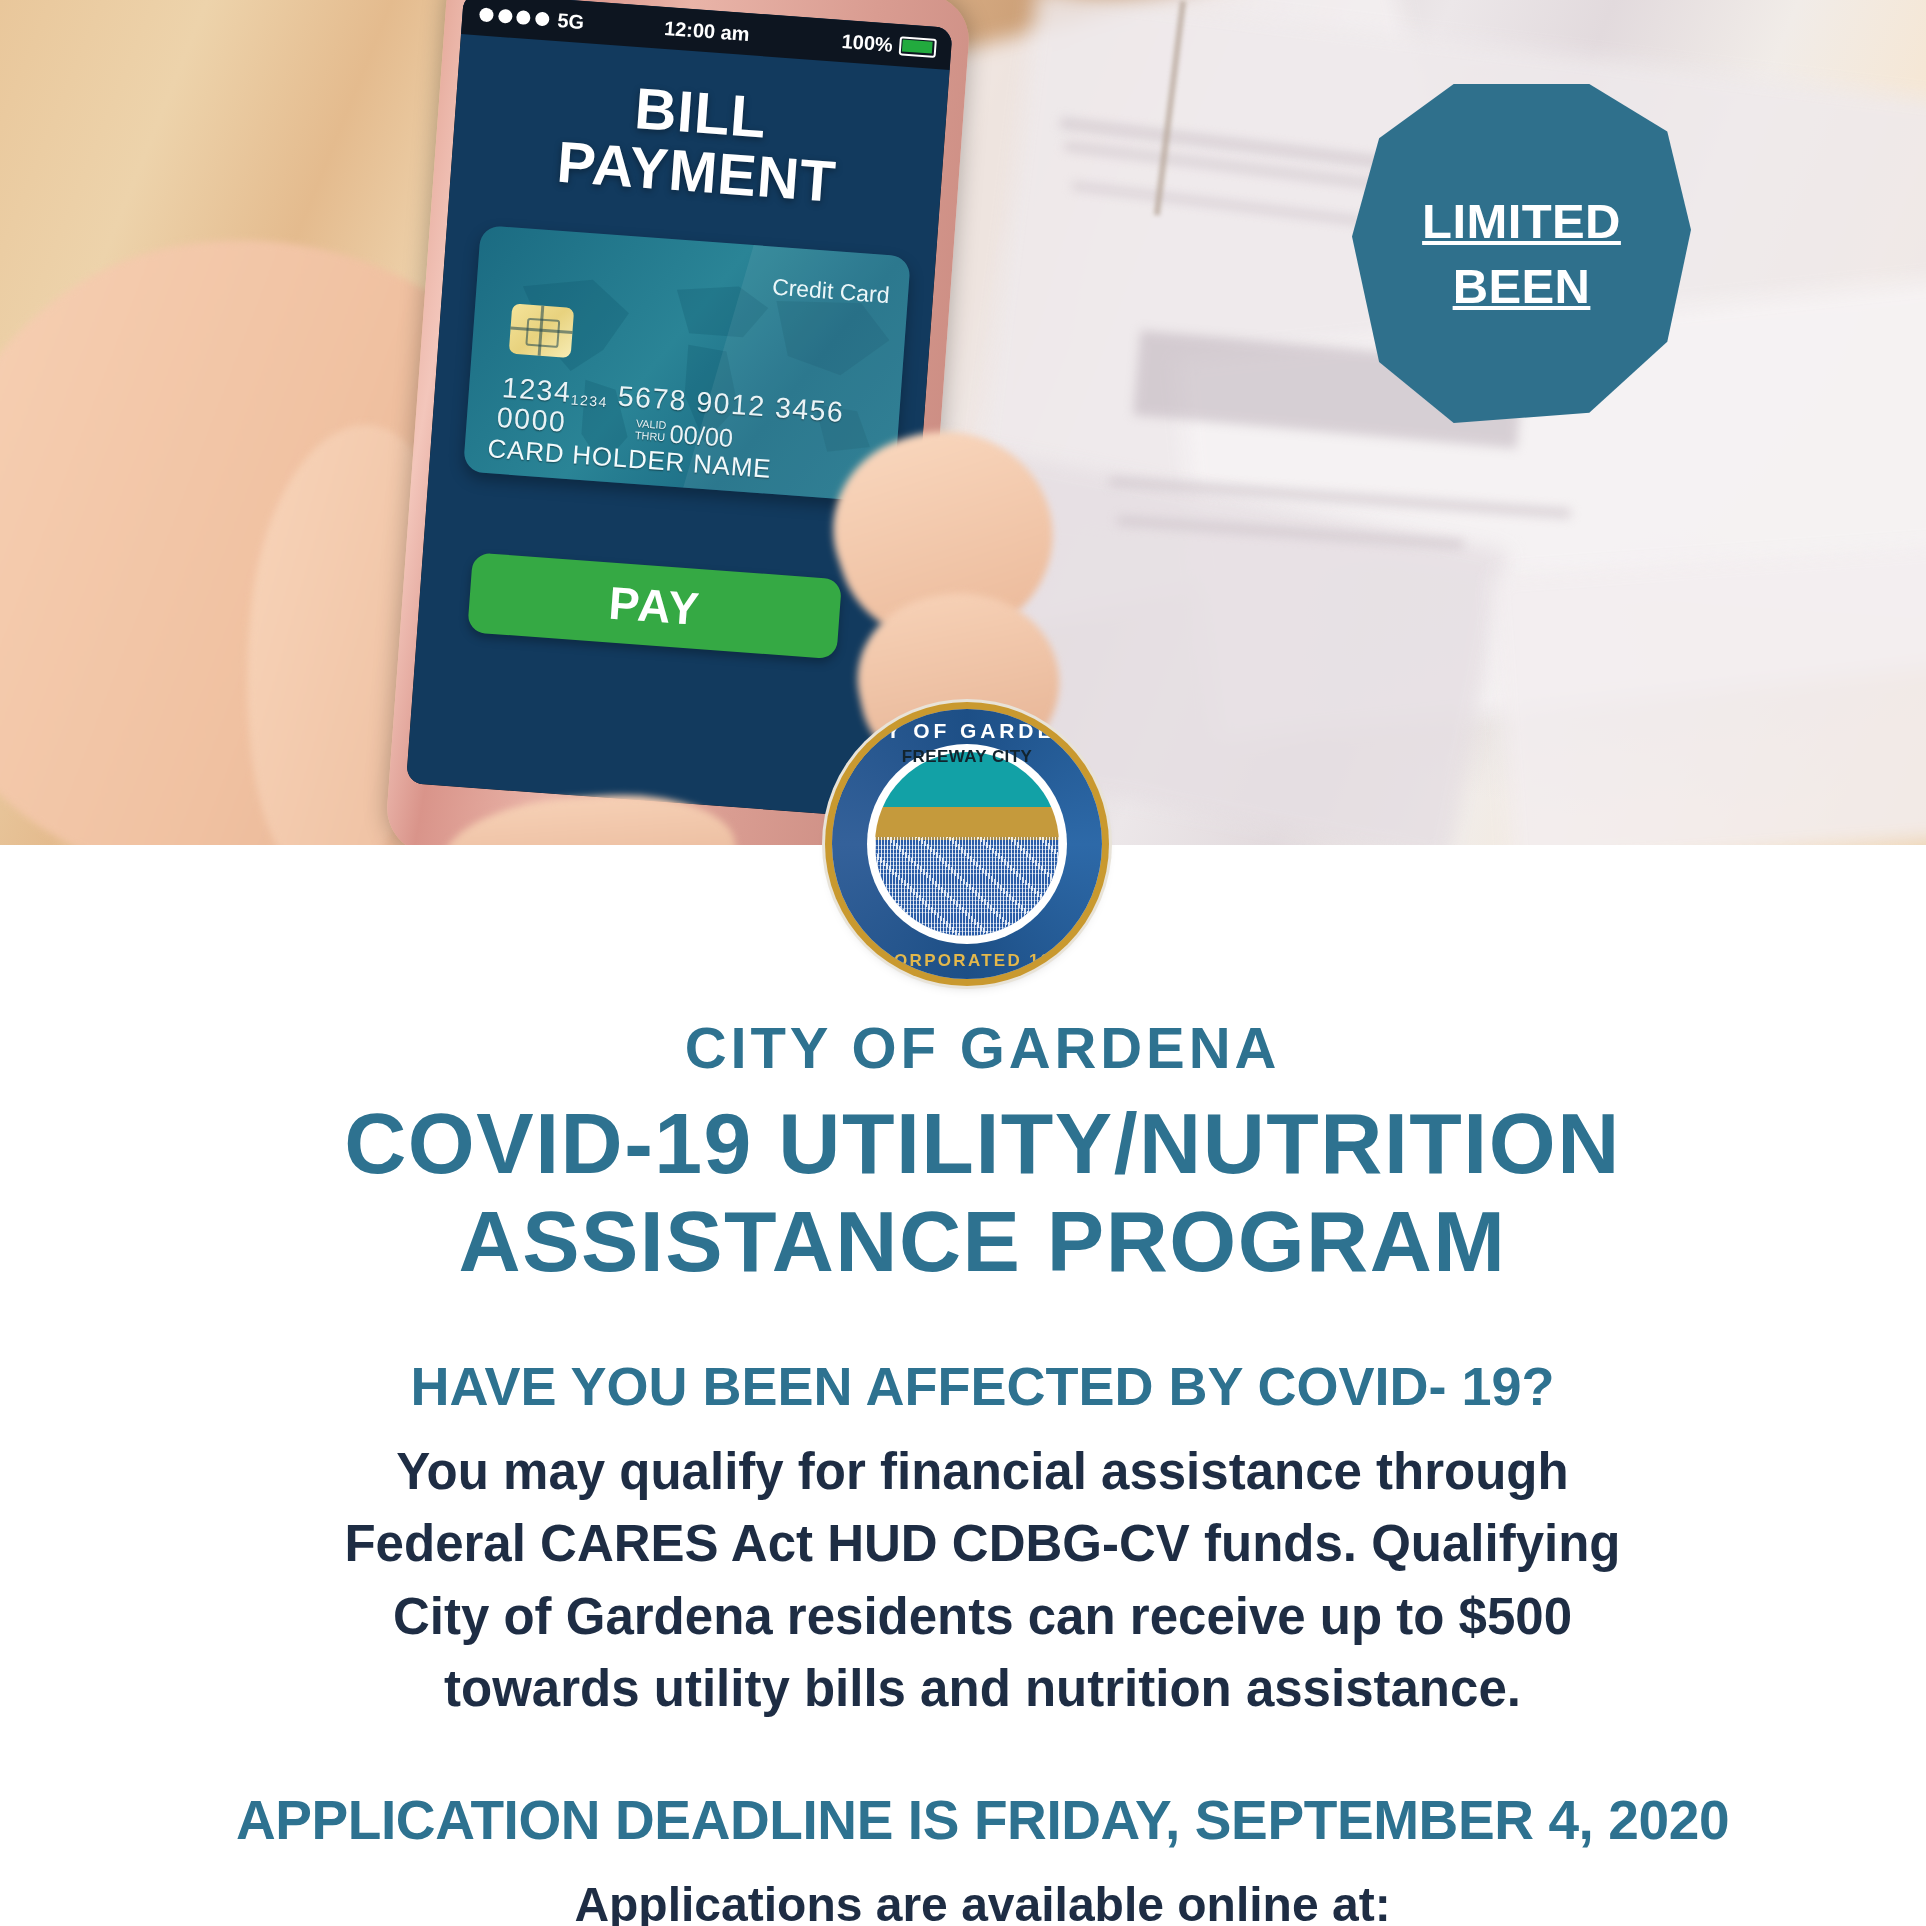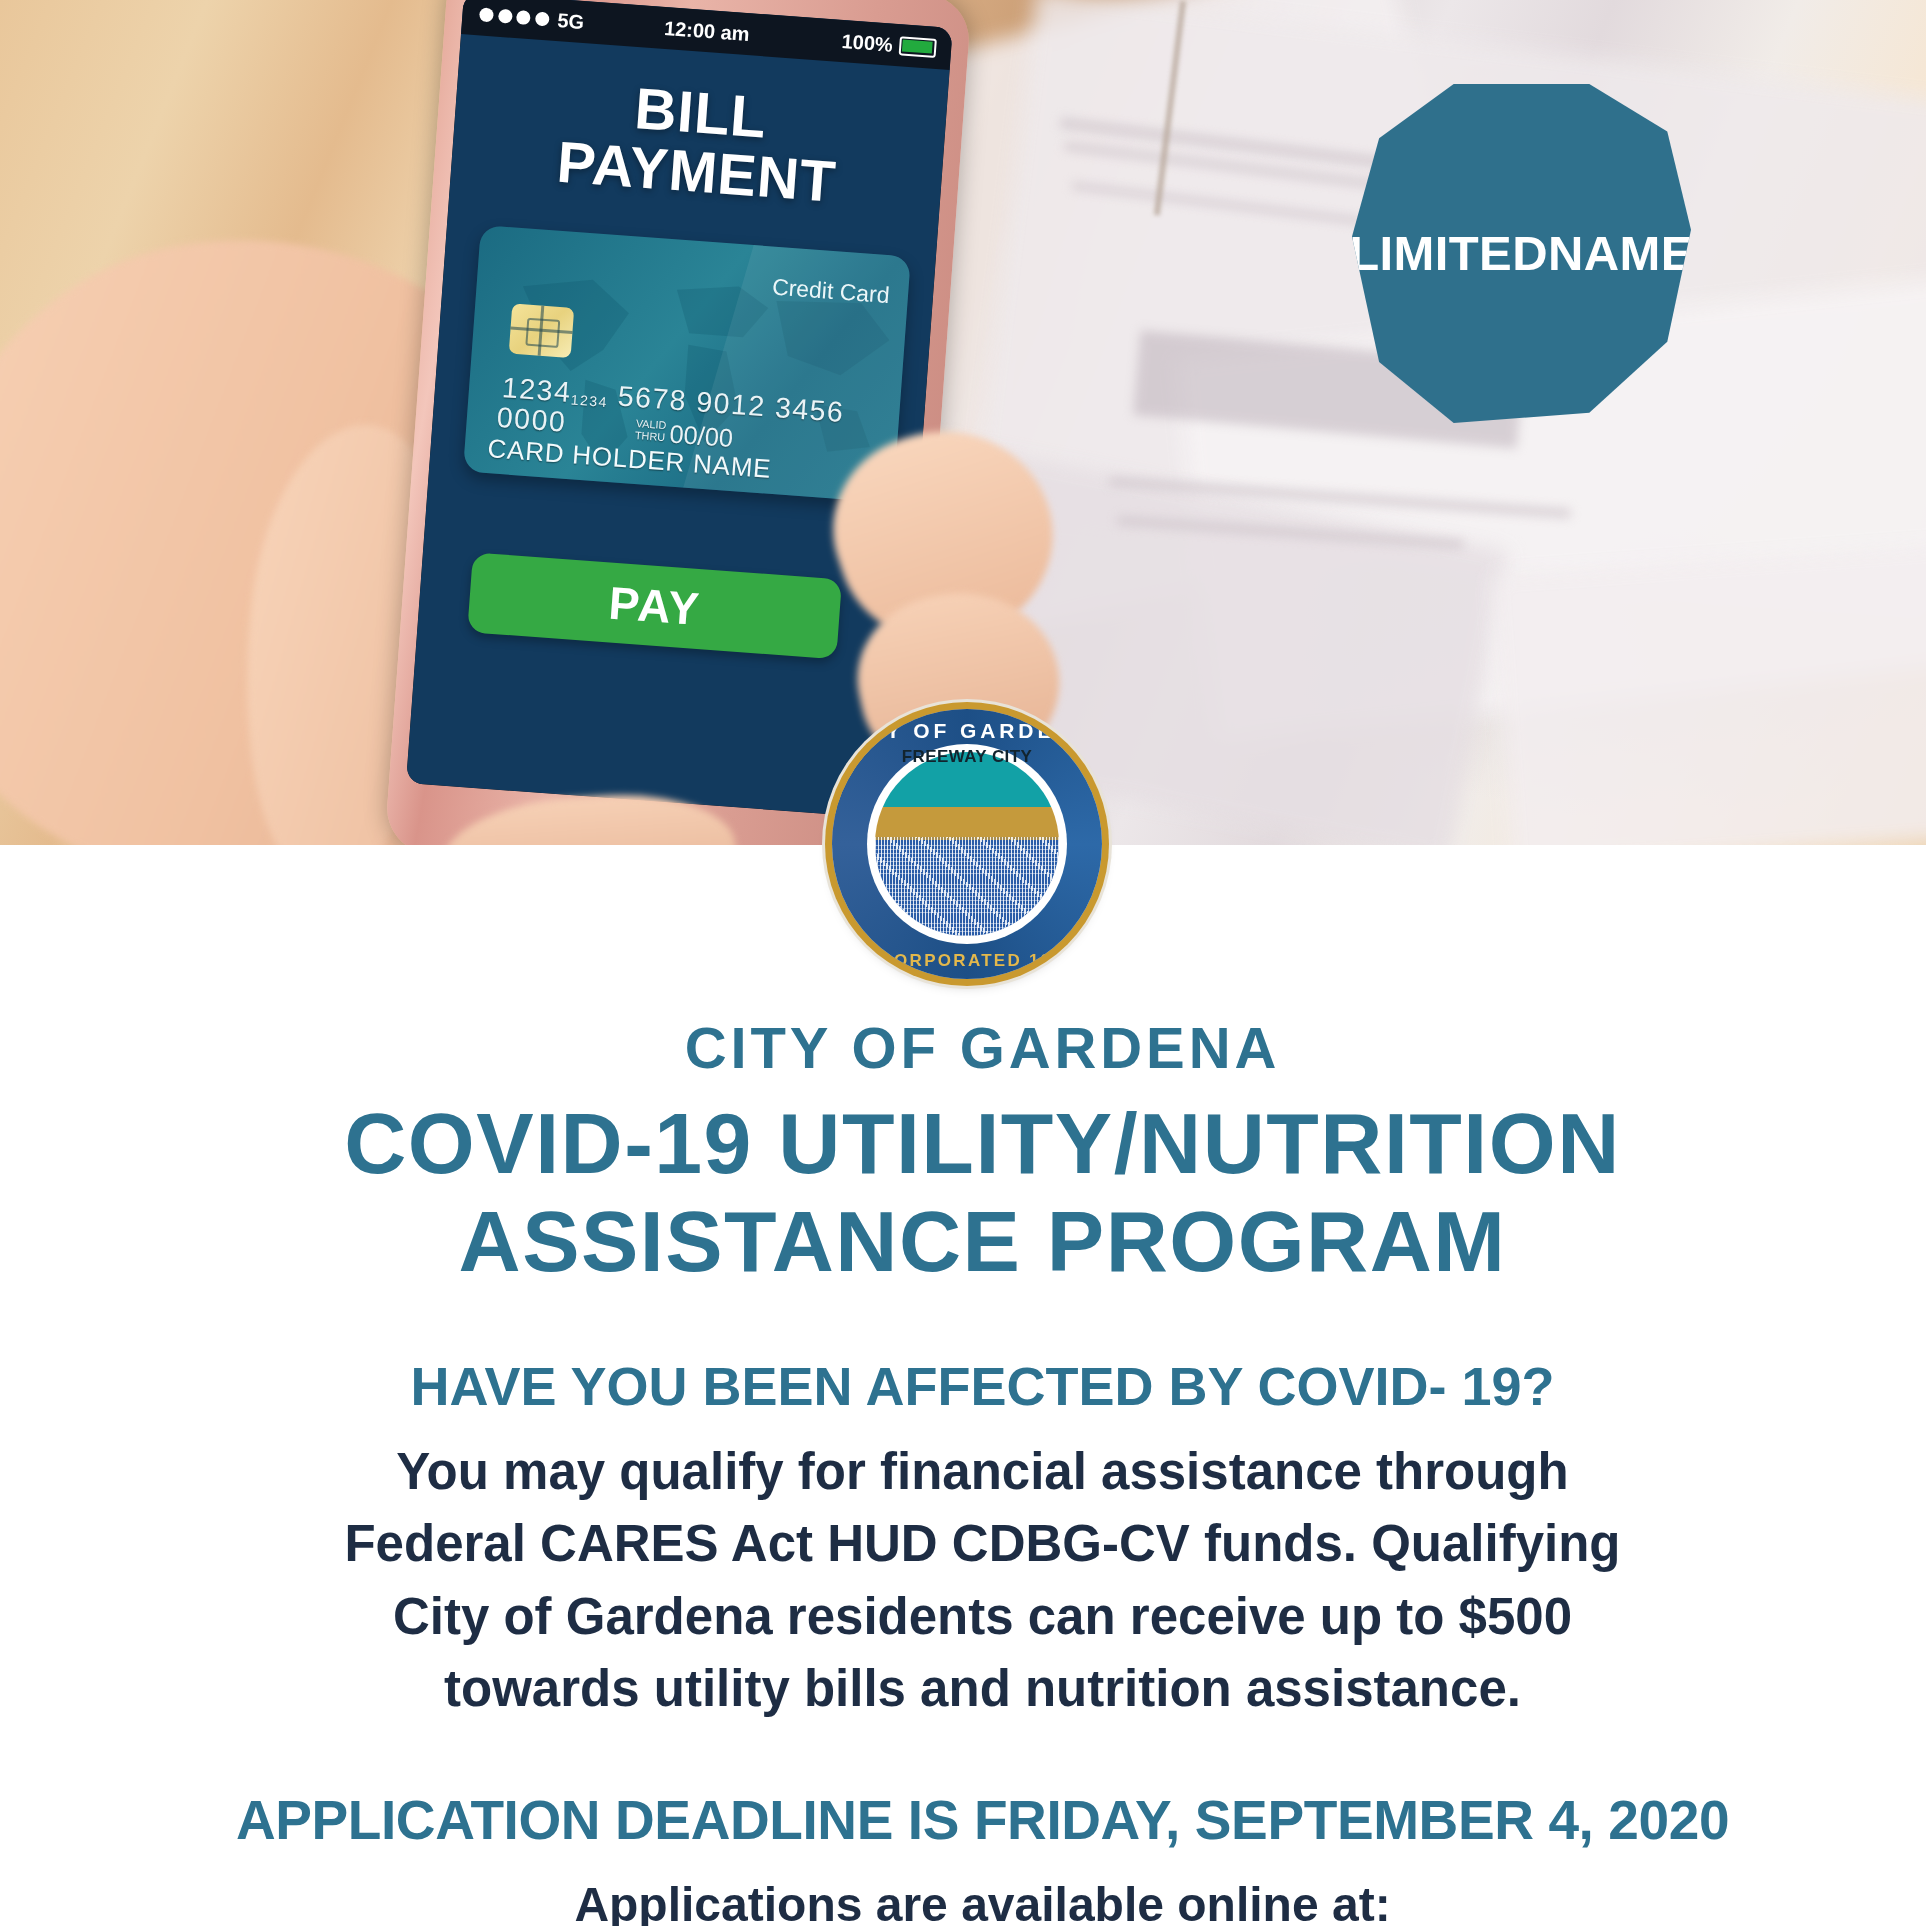--- a/index.html
+++ b/index.html
@@ -117,22 +117,22 @@
     background:#35a944;display:flex;align-items:center;justify-content:center;
     color:#fff;font-size:46px;font-weight:800;letter-spacing:1.5px;
     box-shadow:0 4.6px 10px rgba(0,0,0,.28);
   }
 
   
   .badge{
     position:absolute;left:1352px;top:84px;width:339px;height:339px;
     background:#2f708c;
     clip-path:polygon(30% 0%,70% 0%,93% 14%,100% 43%,93% 76%,70% 97%,30% 100%,8% 82%,0% 45%,8% 16%);
-    display:flex;flex-direction:row;align-items:center;justify-content:center;
-    color:#ffffff;
+    display:flex;flex-direction:column;align-items:center;justify-content:center;
+    color:#ffffff;text-decoration:underline;
   }
   .badge span{font-size:49px;font-weight:700;line-height:1.32;letter-spacing:0.4px;display:block;}
 
   
   .seal{
     position:absolute;left:832px;top:709px;width:270px;height:270px;border-radius:50%;
     background:
       radial-gradient(circle at 50% 50%, #ffffff 0 44%, rgba(0,0,0,0) 44%),
       conic-gradient(from 0deg,#1d4f86,#2d69a8,#1d4f86,#34619a,#1d4f86);
     box-shadow:0 0 0 7px #c9992f, 0 0 0 10px #e8e3d8, 0 5.4px 13px rgba(0,0,0,.28);
@@ -253,21 +253,21 @@
       </div>
     </div>
   </div>
 
   <div class="hand fingA"></div>
   <div class="hand fingB"></div>
   <div class="hand fingC"></div>
 
   <div class="badge">
     <span>LIMITED</span>
-    <span>NAME</span>
+    <span>BEEN</span>
   </div>
 </div>
 
 <div class="seal">
   <div class="seal-ring"></div>
   <div class="seal-disc"></div>
   <div class="seal-freeway">FREEWAY CITY</div>
   <div class="seal-top">CITY OF GARDENA</div>
   <div class="seal-bot">INCORPORATED 1930</div>
 </div>

